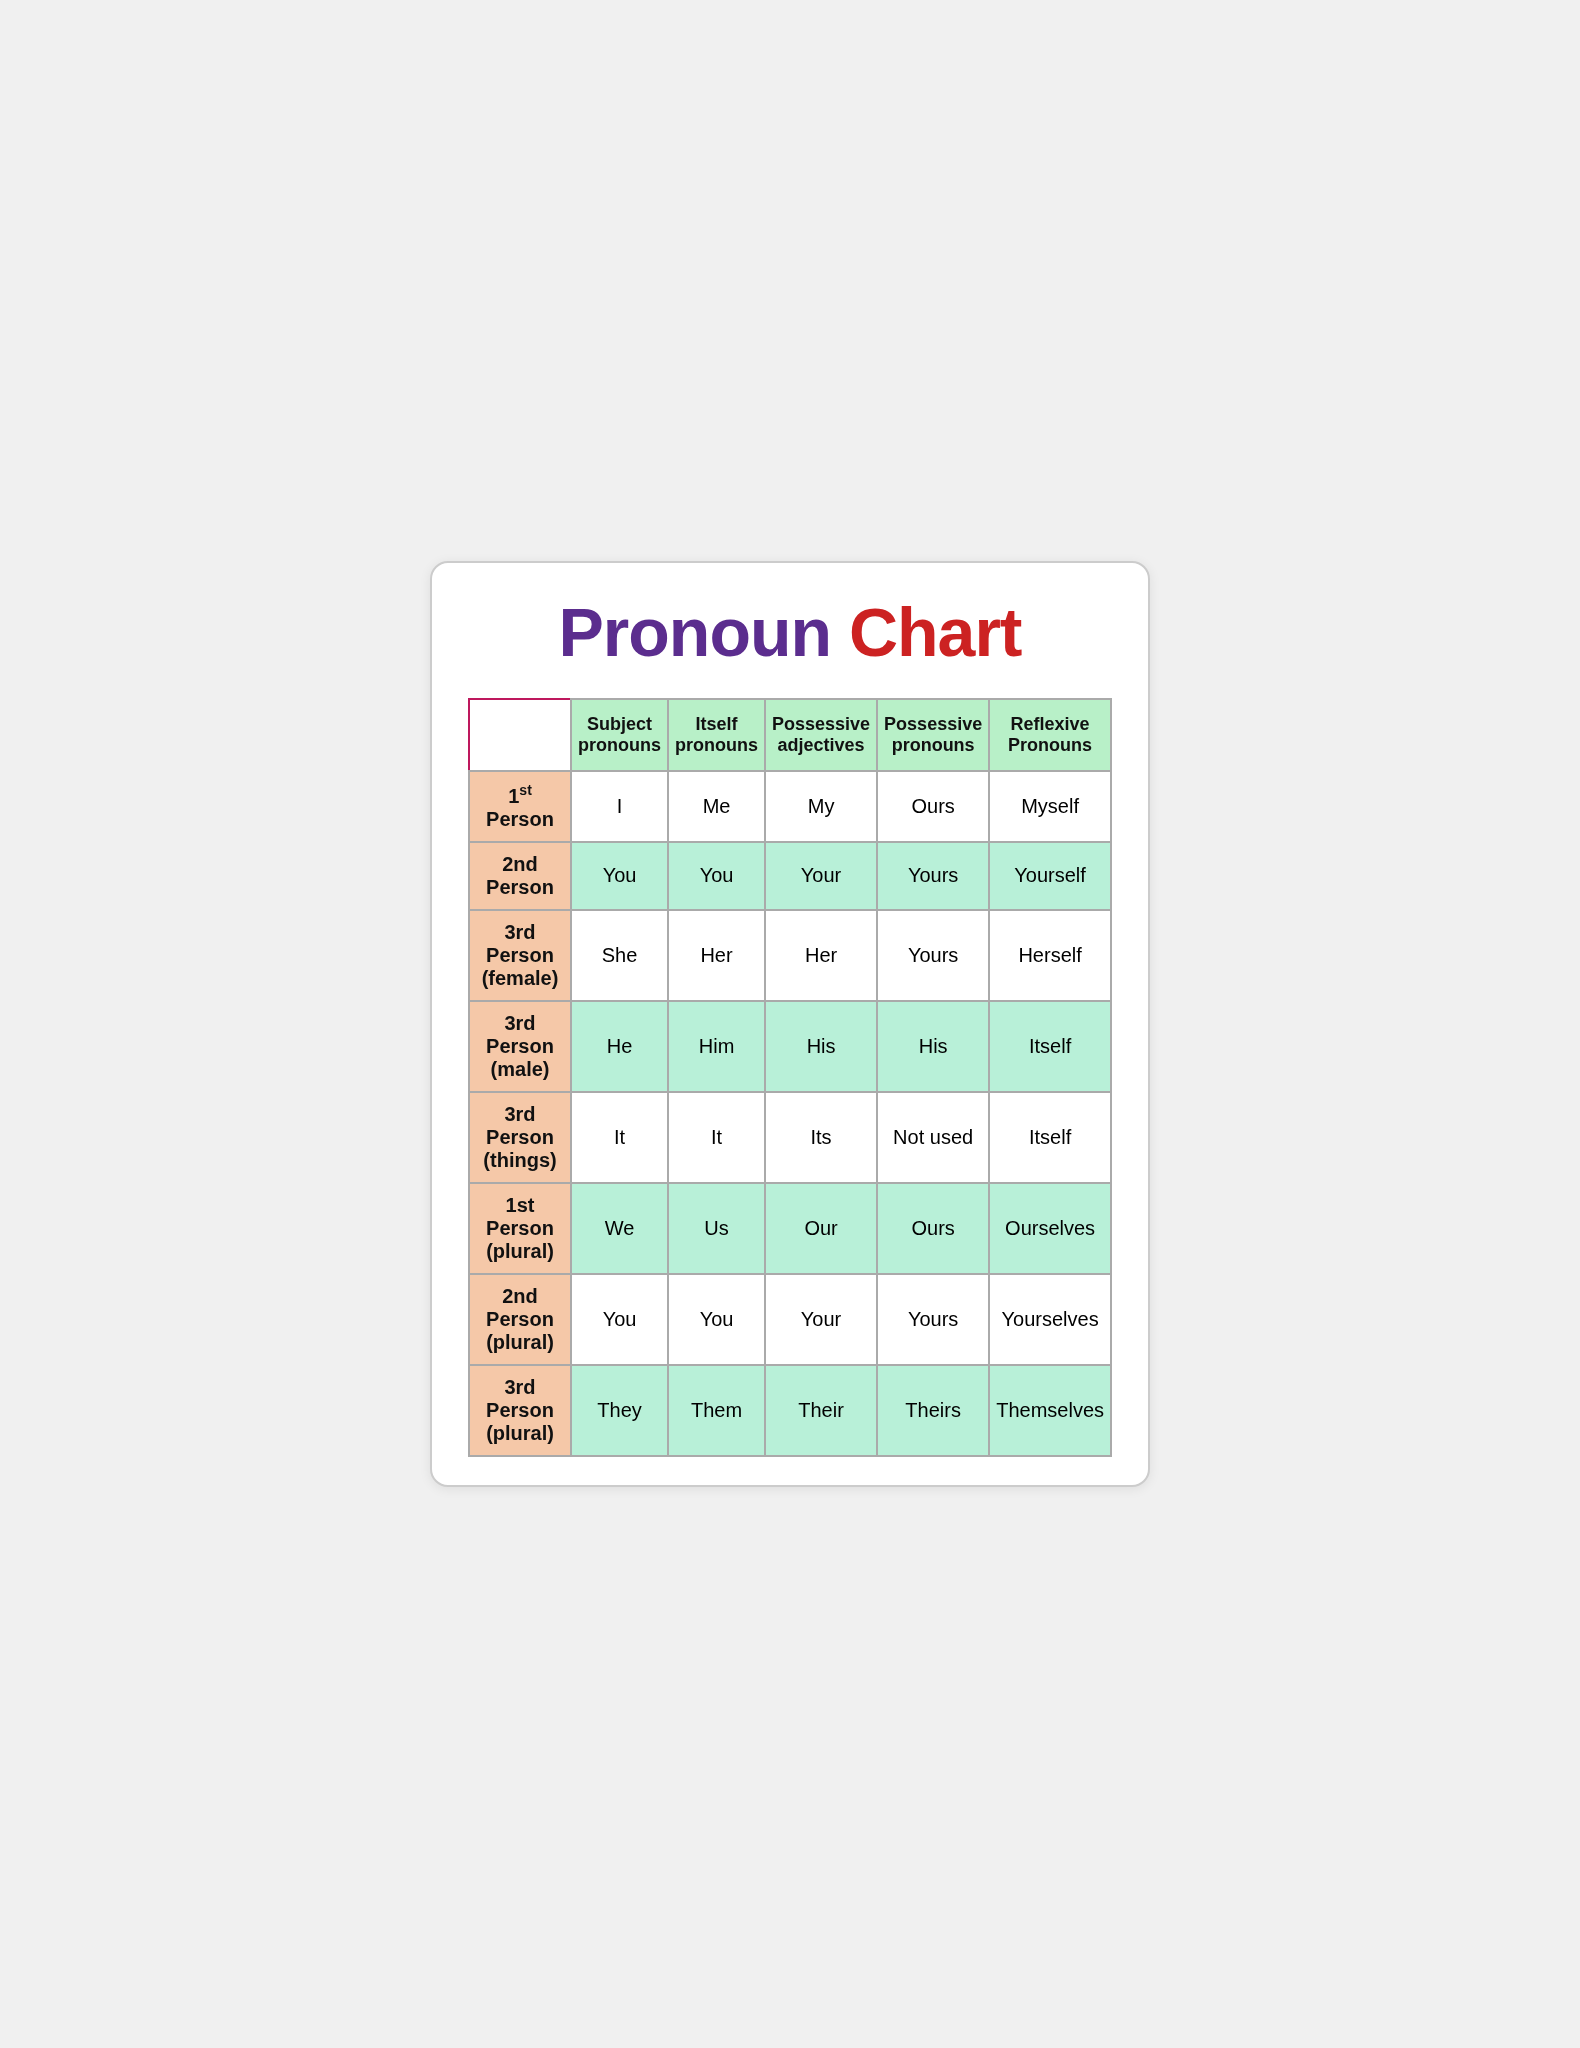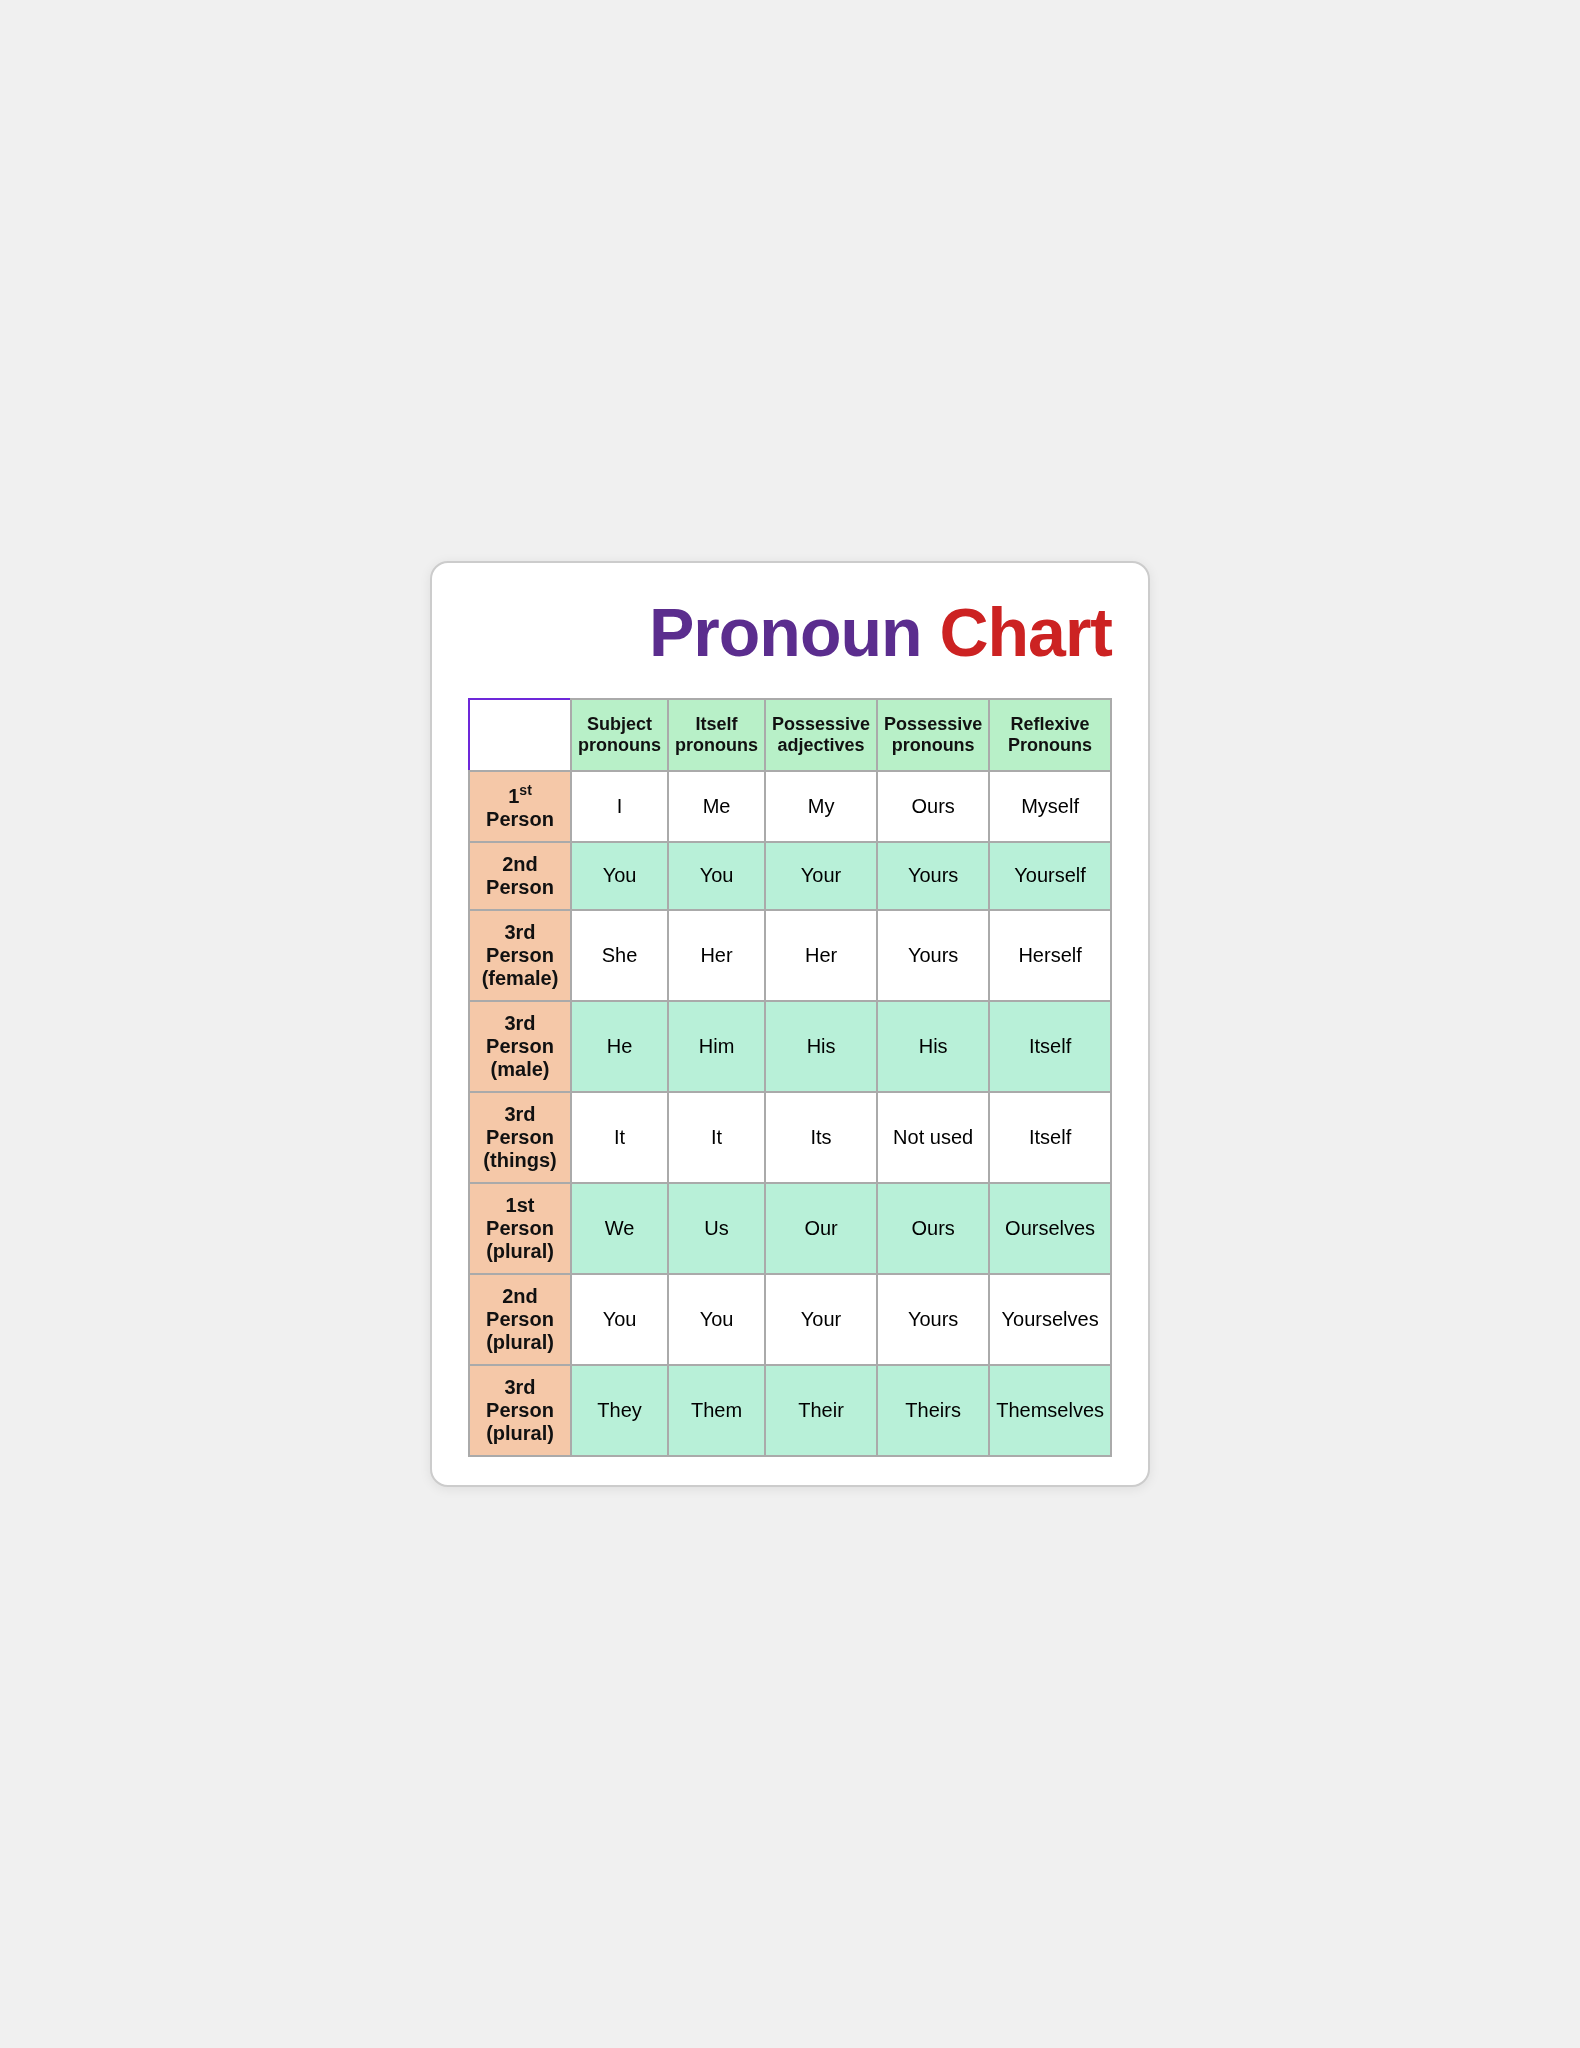--- a/index.html
+++ b/index.html
@@ -18,42 +18,42 @@
       border-radius: 18px;
       border: 2px solid #ccc;
       padding: 32px 36px 28px 36px;
       width: 720px;
       box-shadow: 0 2px 12px rgba(0,0,0,0.08);
     }
 
     .title {
       font-size: 68px;
       font-weight: 900;
-      text-align: right;
+      text-align: center;
       margin-bottom: 28px;
       line-height: 1.1;
       letter-spacing: -1px;
     }
 
     .title-pronoun {
       color: #5b2d8e;
     }
 
     .title-space {
       color: #2266cc;
     }
 
     .title-chart {
       color: #cc2222;
     }
 
     .pronoun-table {
       width: 100%;
       border-collapse: collapse;
-      border: 2px solid #6d28d9;
+      border: 2px solid #be185d;
     }
 
     .pronoun-table th,
     .pronoun-table td {
       border: 2px solid #aaa;
       text-align: center;
       vertical-align: middle;
       padding: 10px 6px;
       font-size: 20px;
     }

